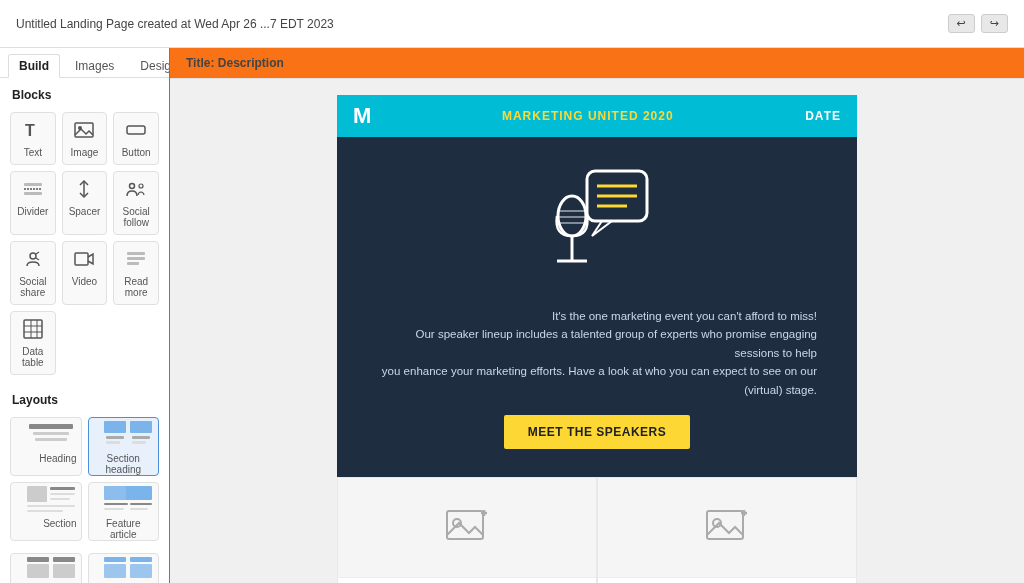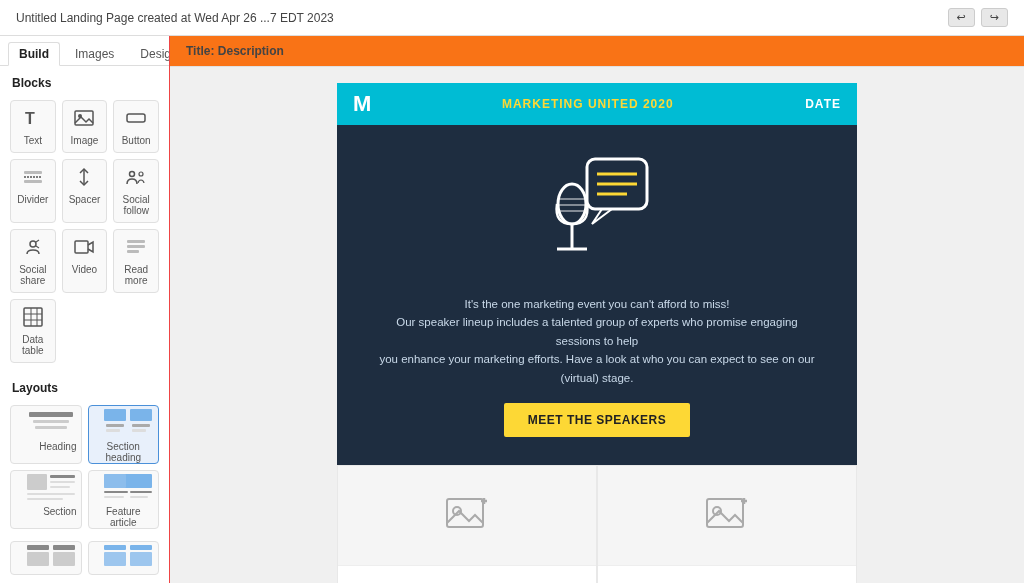--- a/index.html
+++ b/index.html
@@ -2,21 +2,21 @@
 <html><head>
   <meta charset="utf-8">
   <style>
     * { box-sizing: border-box; margin: 0; padding: 0; }
     body { font-family: -apple-system, BlinkMacSystemFont, 'Segoe UI', Arial, sans-serif; background: #f0f0f0; font-size: 13px; color: #333; }
 
     
     .top-bar {
       background: #fff;
       border-bottom: 1px solid #ddd;
-      height: 36px;
+      height: 48px;
       display: flex;
       align-items: center;
       padding: 0 16px;
       justify-content: space-between;
     }
     .top-bar-title { font-size: 12px; color: #444; }
     .top-bar-actions { display: flex; gap: 6px; }
     .top-bar-btn {
       background: #e8e8e8;
       border: 1px solid #ccc;
@@ -194,21 +194,21 @@
       padding: 24px 16px 16px;
     }
 
     
     .hero-svg {
       width: 130px;
       height: 130px;
     }
 
     .mu-body-text {
-      text-align: center;
+      text-align: right;
       color: #c8d8e8;
       font-size: 11.5px;
       line-height: 1.6;
       padding: 0 40px 16px;
     }
 
     .mu-cta {
       display: flex;
       justify-content: center;
       padding-bottom: 28px;

